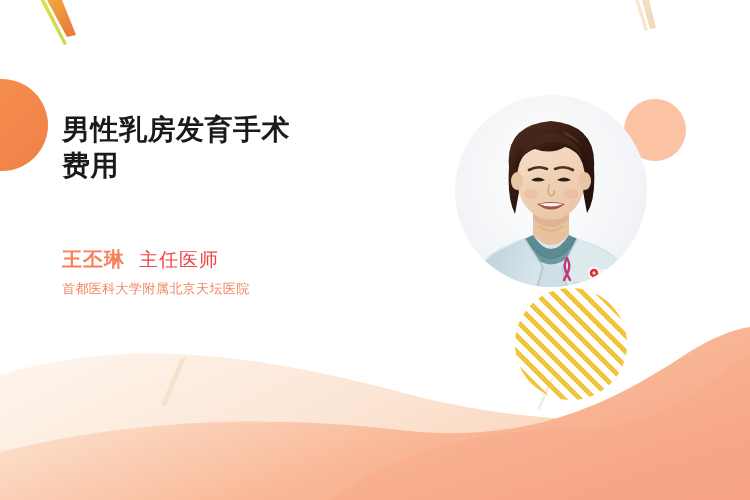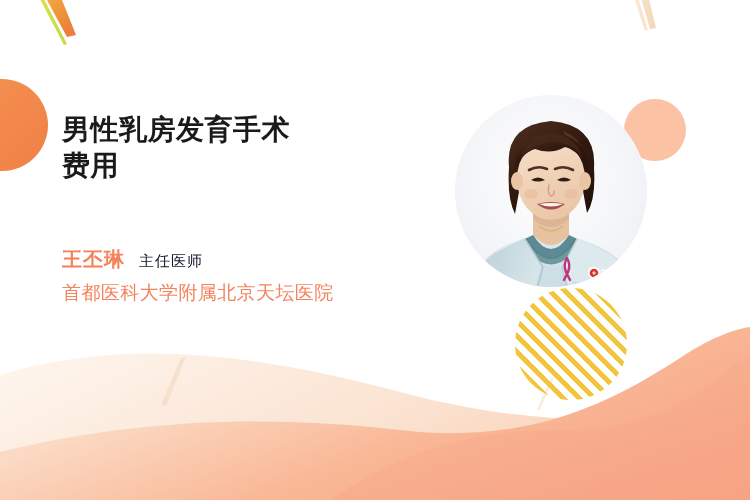--- a/index.html
+++ b/index.html
@@ -59,27 +59,27 @@
     gap: 14px;
     margin-bottom: 7px;
   }
   .doc-name {
     font-size: 20px;
     font-weight: bold;
     color: #F4815A;
     letter-spacing: 1px;
   }
   .doc-title {
-    font-size: 15px;
+    font-size: 19px;
     font-weight: normal;
-    color: #0f172a;
+    color: #ef4444;
     letter-spacing: 1px;
   }
   .doc-hospital, .doc-dept {
-    font-size: 19px;
+    font-size: 13px;
     color: #F4845E;
     line-height: 1.42;
     letter-spacing: 0.4px;
   }
 
   
   .photo-wrap {
     position: absolute;
     left: 455px;
     top: 95px;

